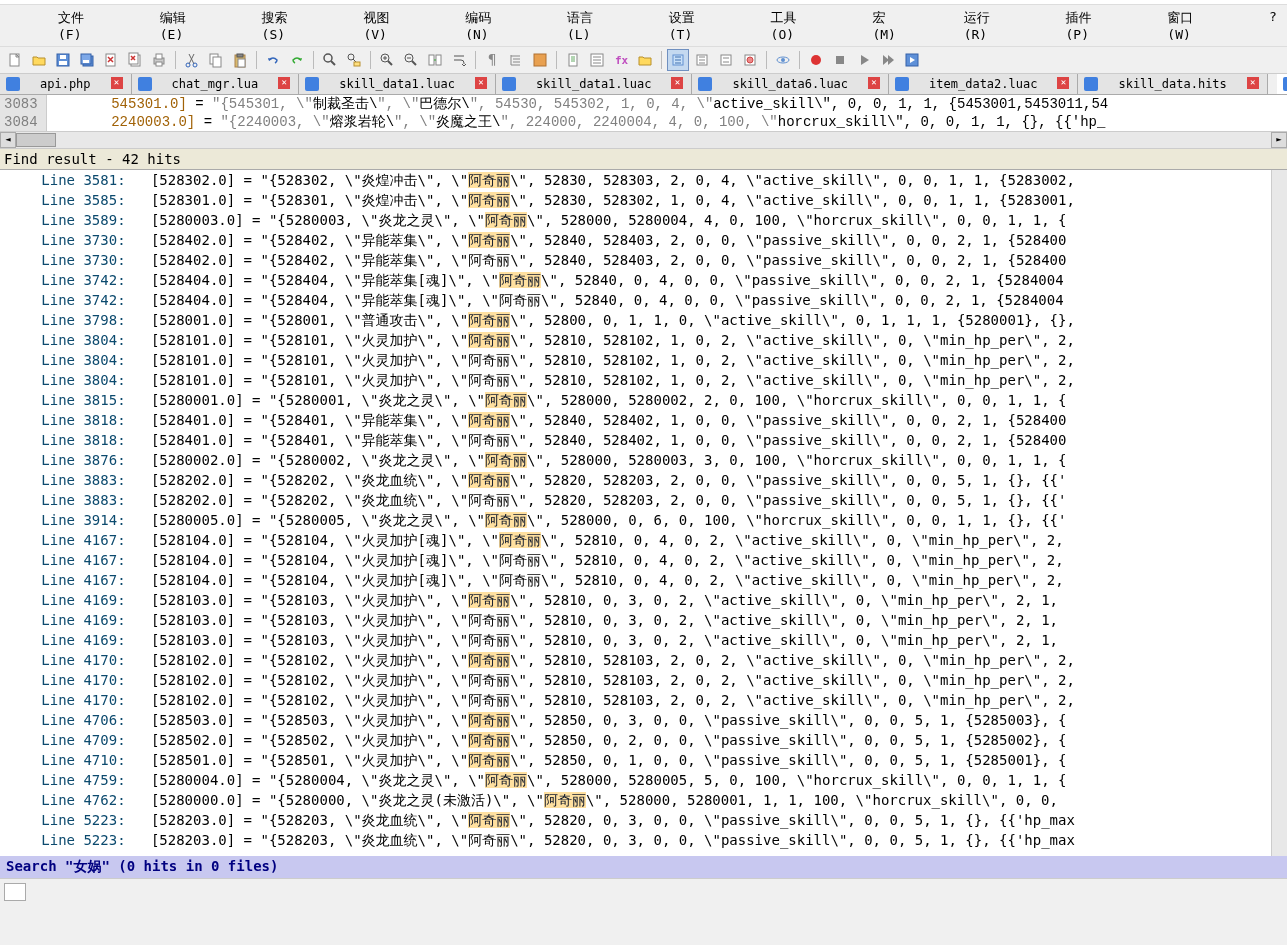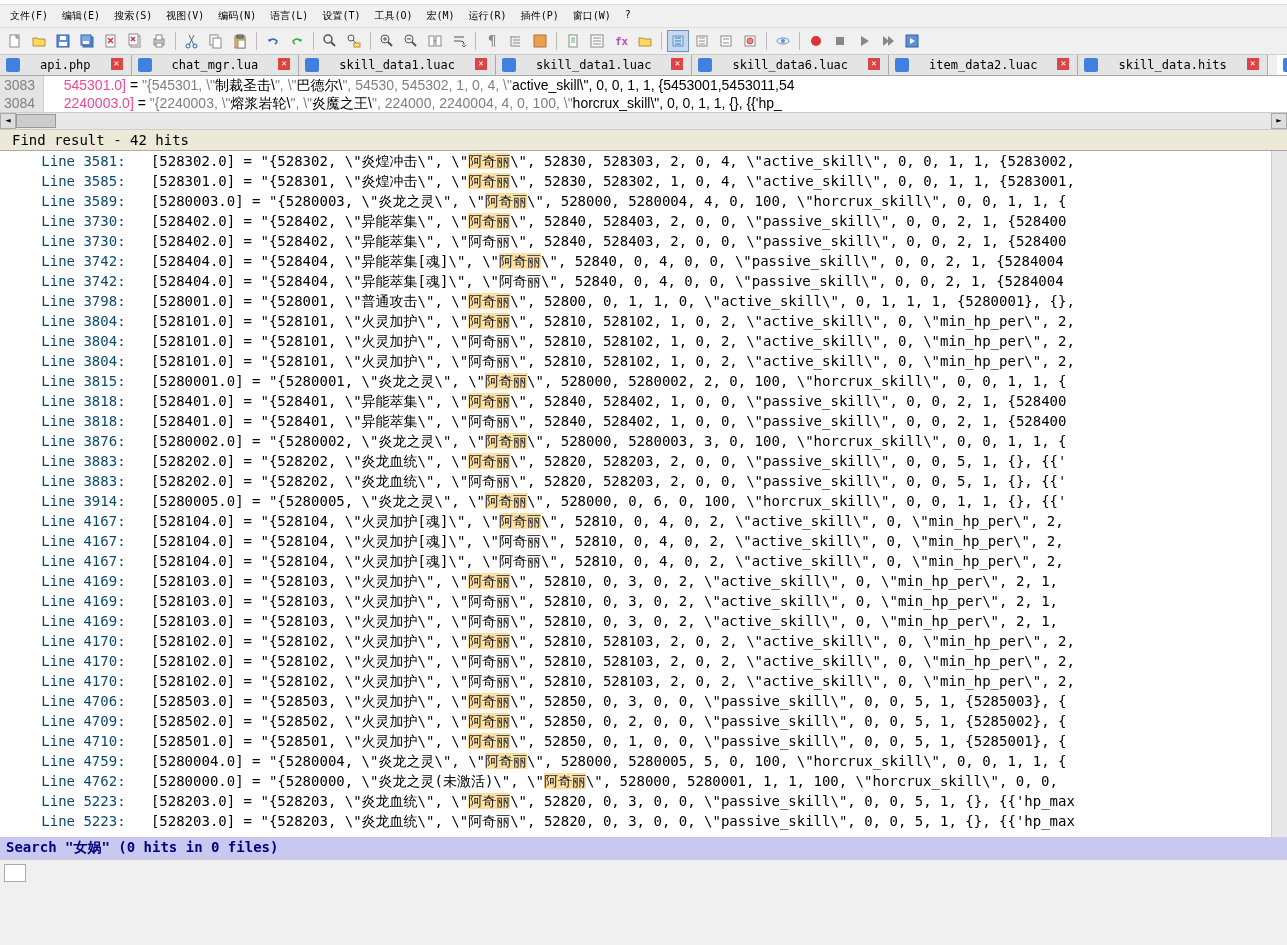--- a/index.html
+++ b/index.html
@@ -1,39 +1,39 @@
 <!DOCTYPE html>
 <html><head>
 <meta charset="utf-8">
 <style>
 * { margin: 0; padding: 0; box-sizing: border-box; }
 body { font-family: "SimSun", "NSimSun", monospace; font-size: 13px; background: #f0f0f0; overflow: hidden; }
 .title-bar { background: #fff; padding: 2px 8px; font-size: 12px; color: #666; border-bottom: 1px solid #ddd; }
 .menu-bar { background: #f0f0f0; padding: 2px 4px; display: flex; gap: 2px; border-bottom: 1px solid #ddd; }
-.menu-item { padding: 2px 6px; cursor: pointer; font-size: 10px; }
+.menu-item { padding: 2px 6px; cursor: pointer; font-size: 13px; margin-left: 48px; }
 .toolbar { background: #f0f0f0; padding: 2px 4px; display: flex; gap: 2px; border-bottom: 1px solid #ccc; align-items: center; flex-wrap: wrap; }
 .tb-btn { width: 22px; height: 22px; display: flex; align-items: center; justify-content: center; cursor: pointer; border: 1px solid transparent; }
 .tb-btn.active { background: #c4d9f0; border: 1px solid #7090c0; }
 .tb-sep { width: 1px; height: 18px; background: #bbb; margin: 0 3px; }
 .tabs { background: #f0f0f0; display: flex; border-bottom: 1px solid #aaa; overflow: hidden; }
 .tab { padding: 3px 8px 3px 6px; border-right: 1px solid #aaa; display: flex; align-items: flex-start; gap: 20px; cursor: pointer; font-size: 12px; background: #e4e4e4; white-space: nowrap; }
 .tab.active { background: #fff; }
 .tab.unsaved { color: #cc3333; margin-left: 9px; }
 .tab-icon { width: 14px; height: 14px; background: #4080e0; border-radius: 2px; display: inline-block; }
 .tab-close { width: 12px; height: 12px; background: #d44; color: #fff; font-size: 9px; line-height: 11px; text-align: center; cursor: pointer; }
-.editor { background: #fff; display: flex; font-family: Liberation Sans, sans-serif; font-size: 14px; line-height: 18px; white-space: pre; overflow: hidden; }
+.editor { background: #fff; display: flex; font-family: Liberation Mono, monospace; font-size: 14px; line-height: 18px; white-space: pre; overflow: hidden; gap: 27px; }
 .gutter { background: #e4e4e4; color: #808080; text-align: right; padding: 0 8px 0 4px; border-right: 1px solid #ccc; flex-shrink: 0; }
 .code { padding: 0 4px; overflow: hidden; flex: 1; }
 .code .str { color: #808080; }
-.code .num { color: #ec4899; }
+.code .num { color: #a16207; }
 .hscroll { background: #f0f0f0; height: 18px; display: flex; align-items: center; border-top: 1px solid #ccc; border-bottom: 1px solid #ccc; }
 .hs-arrow { width: 16px; height: 16px; background: #ddd; border: 1px solid #aaa; font-size: 9px; text-align: center; line-height: 13px; cursor: pointer; }
 .hs-track { flex: 1; height: 16px; background: #e8e8e8; position: relative; }
 .hs-thumb { position: absolute; left: 0; width: 40px; height: 14px; top: 1px; background: #ccc; border: 1px solid #999; }
-.find-header { background: #ece9d8; padding: 2px 12px; font-family: "NSimSun", Consolas, monospace; font-size: 14px; border-bottom: 1px solid #aaa; }
+.find-header { background: #ece9d8; padding: 2px 4px; font-family: "NSimSun", Consolas, monospace; font-size: 14px; border-bottom: 1px solid #aaa; }
 .find-results { background: #fff; font-family: "NSimSun", "SimSun", Consolas, monospace; font-size: 14px; line-height: 20px; overflow-y: auto; overflow-x: hidden; white-space: pre; height: 686px; }
 .fr-line { padding: 0 4px 0 16px; }
 .fr-line .ln { color: #0c4a6e; }
 .fr-line .hl { background: #ffe0a0; color: #0f172a; }
 .search-status { background: #c8c8f0; padding: 2px 6px; font-family: "NSimSun", Consolas, monospace; font-size: 14px; font-weight: bold; color: #000080; }
 .bottom-tabs { background: #f0f0f0; padding: 4px; border-top: 1px solid #ccc; }
 .btab { display: inline-block; width: 22px; height: 18px; background: #fff; border: 1px solid #aaa; }
 svg { display: block; }
 .scrollbar-v { width: 16px; background: #e8e8e8; border-left: 1px solid #ccc; flex-shrink: 0; }
 </style>

